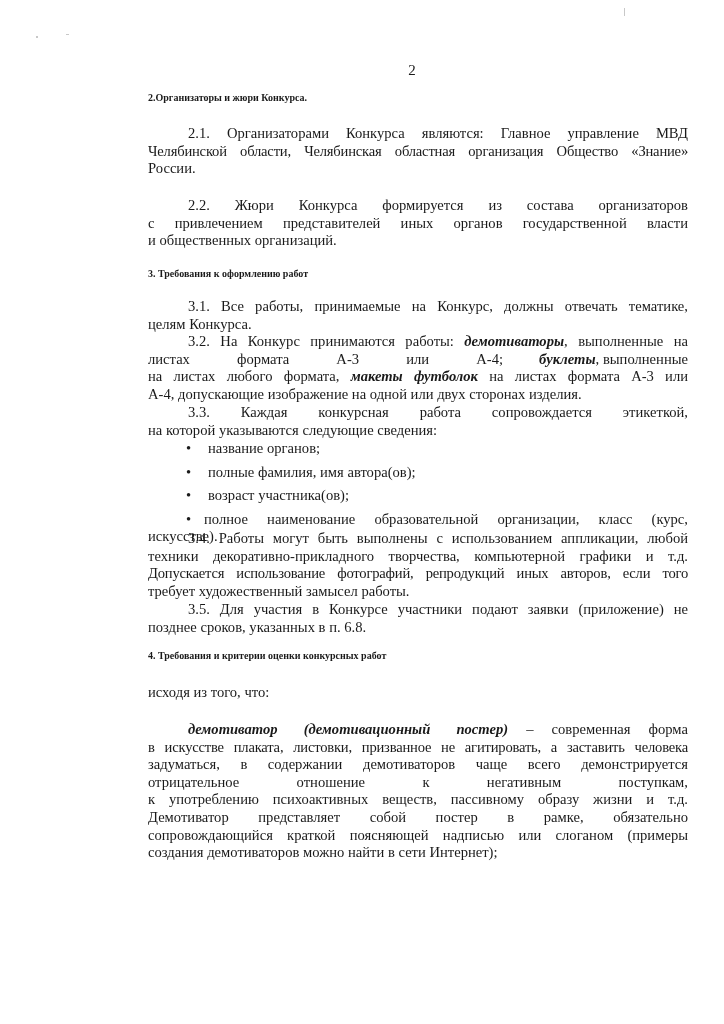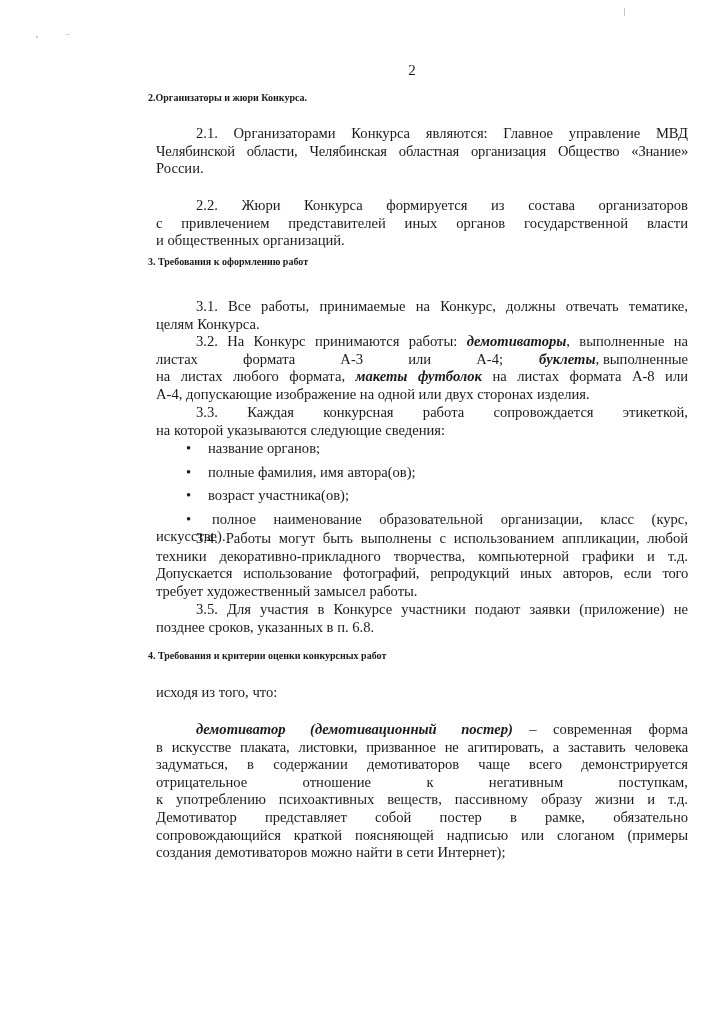--- a/index.html
+++ b/index.html
@@ -5,21 +5,21 @@
   html, body { margin: 0; padding: 0; background: #ffffff; }
   body {
     width: 724px; height: 1024px; position: relative; overflow: hidden;
     font-family: "Liberation Serif", "DejaVu Serif", serif;
     color: #1a1a1a;
   }
   .page { position: absolute; left: 0; top: 0; width: 724px; height: 1024px; }
   .pagenum { position: absolute; top: 62px; left: 0; width: 724px; text-align: center; font-size: 15px; padding-left: 100px; box-sizing: border-box; }
   .col { position: absolute; left: 148px; width: 540px; }
   .h { font-weight: bold; text-align: left; font-size: 10px; }
-  .p { font-size: 14.6px; line-height: 17.6px; text-align: justify; text-align-last: left; margin-left: 8px; }
+  .p { font-size: 14.6px; line-height: 17.6px; text-align: justify; text-align-last: left; }
   .ind { text-indent: 40px; }
   .just-last { text-align-last: justify; }
   .b-i { font-weight: bold; font-style: italic; }
   .bullet { display: flex; font-size: 14.6px; line-height: 17.6px; }
   .bullet .dot { width: 22px; padding-left: 38px; flex: none; }
   .mark { position: absolute; background: #c8c8c8; }
 </style>
 </head>
 <body>
 
@@ -40,39 +40,39 @@
     <div class="p just-last" style="letter-spacing:-0.2px;">Челябинской области, Челябинская областная организация Общество «Знание»</div>
     <div class="p">России.</div>
   </div>
 
   <div class="col" style="top:197px;">
     <div class="p ind just-last">2.2. Жюри Конкурса формируется из состава организаторов</div>
     <div class="p just-last">с привлечением представителей иных органов государственной власти</div>
     <div class="p">и общественных организаций.</div>
   </div>
 
-  <div class="col" style="top:256px;">
+  <div class="col" style="top:268px;">
     <div class="h">3. Требования к оформлению работ</div>
   </div>
 
   <div class="col" style="top:298px;">
     <div class="p ind just-last">3.1. Все работы, принимаемые на Конкурс, должны отвечать тематике,</div>
     <div class="p">целям Конкурса.</div>
   </div>
 
   <div class="col" style="top:333px;">
     <div class="p ind just-last">
       <span>3.2. На Конкурс принимаются работы: </span><span class="b-i">демотиваторы</span><span>, выполненные на</span>
     </div>
     <div class="p" style="display:flex;justify-content:center;">
       <span style="flex:1;text-align:justify;text-align-last:justify;padding-right:36px;">листах формата А-3 или А-4; </span>
         <span><span class="b-i">буклеты</span><span style="white-space:pre;">, выполненные</span></span>
     </div>
     <div class="p just-last">
-      <span>на листах любого формата, </span><span class="b-i">макеты футболок</span><span> на листах формата А-8 или</span>
+      <span>на листах любого формата, </span><span class="b-i">макеты футболок</span><span> на листах формата А-3 или</span>
     </div>
     <div class="p">А-4, допускающие изображение на одной или двух сторонах изделия.</div>
   </div>
 
   <div class="col" style="top:404px;">
     <div class="p ind just-last">3.3. Каждая конкурсная работа сопровождается этикеткой,</div>
     <div class="p">на которой указываются следующие сведения:</div>
   </div>
 
   <div class="col" style="top:440px;">

